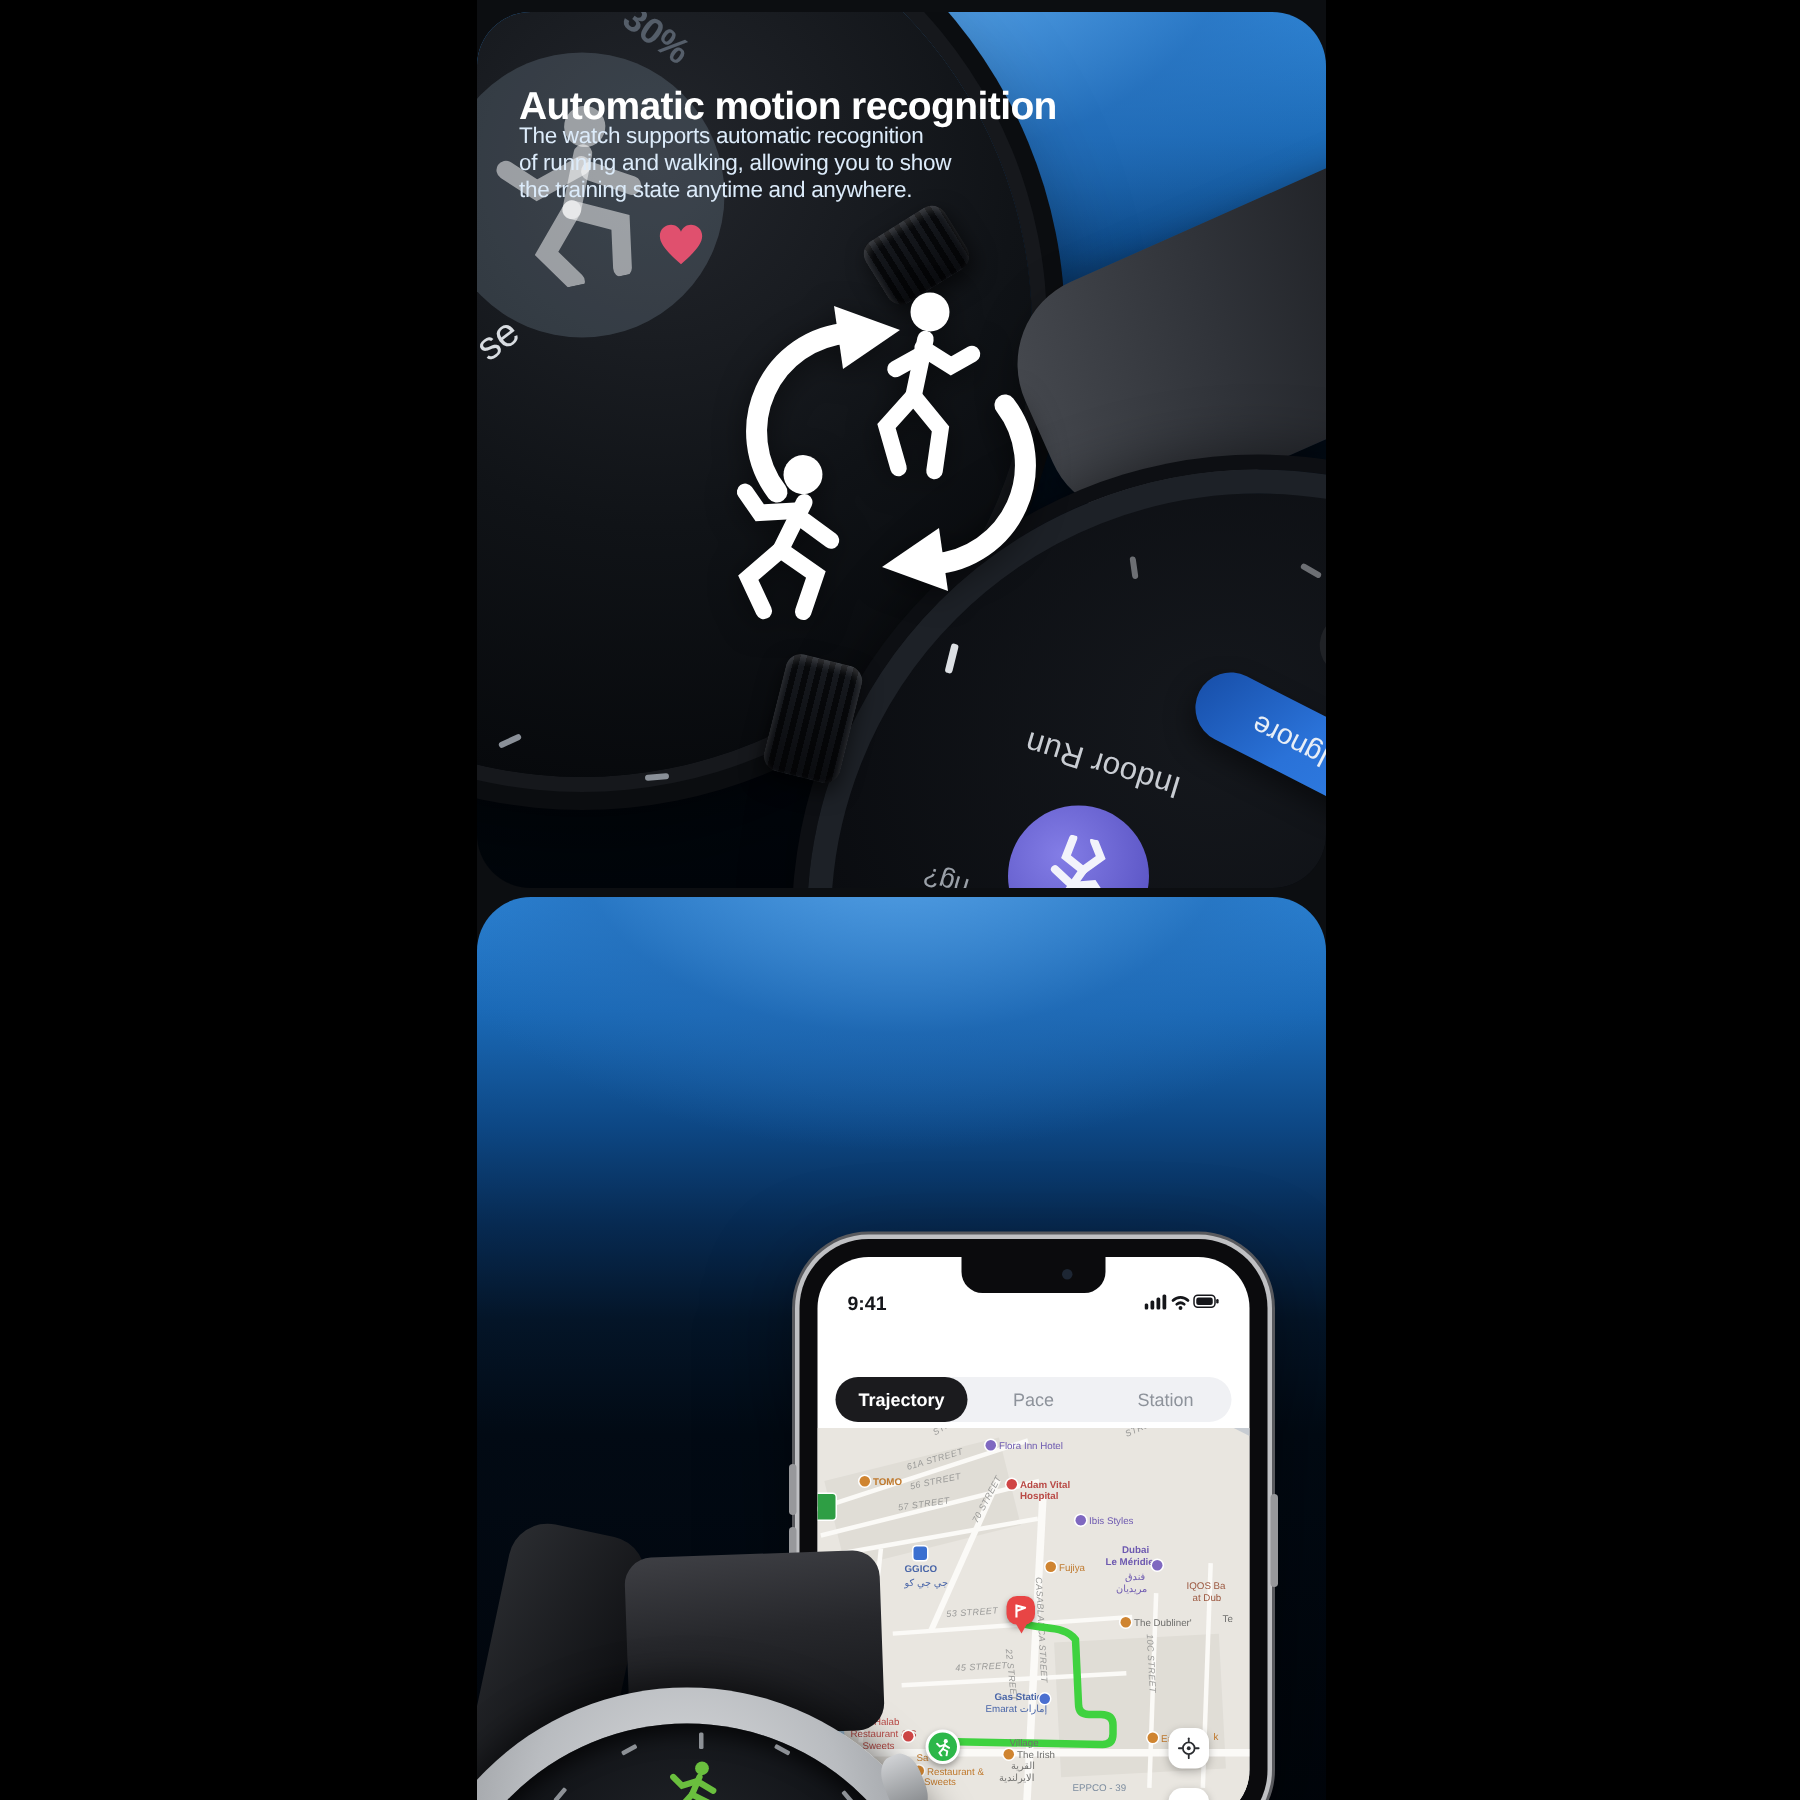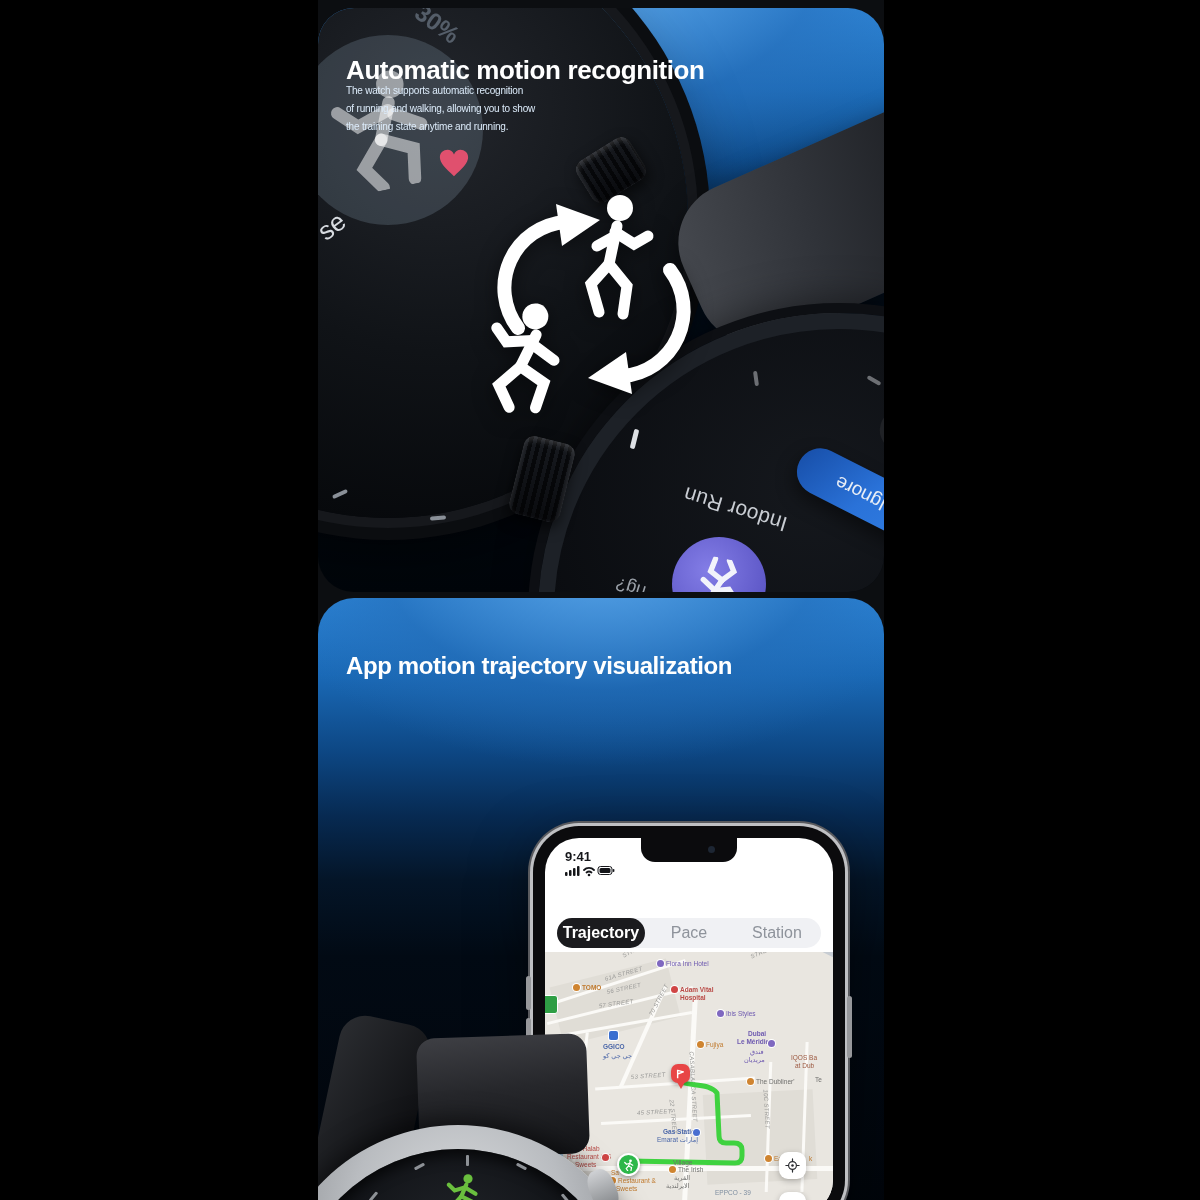--- a/index.html
+++ b/index.html
@@ -8,21 +8,21 @@
   .column{position:absolute;left:318px;top:0;width:566px;height:1200px;background:#0c0e11;}
   .card{position:absolute;left:0;width:566px;border-radius:36px;overflow:hidden;}
   .card1{top:8px;height:584px;
     background:radial-gradient(85% 55% at 50% -8%,rgba(96,170,235,.95),rgba(40,110,185,.55) 45%,rgba(10,40,80,0) 72%),
     linear-gradient(180deg,#2f87d8 0%,#1d6cb8 14%,#0e4a88 26%,#07294f 38%,#041324 50%,#020a14 62%,#01050a 100%);}
   .card2{top:598px;height:640px;
     background:radial-gradient(85% 45% at 50% -6%,rgba(90,165,232,.95),rgba(36,108,182,.55) 45%,rgba(10,40,80,0) 72%),
     linear-gradient(180deg,#2c84d6 0%,#1a69b6 12%,#0d4784 24%,#072a52 34%,#041528 44%,#020a14 56%,#010409 100%);}
   .h1{position:absolute;left:28px;top:30px;font-size:26px;font-weight:800;letter-spacing:-.4px;color:#fff;z-index:8;}
   .card2 .h1{top:38px;font-size:24px;}
-  .bodytext{position:absolute;left:28px;z-index:8;color:#dcebfa;font-size:10px;line-height:18px;letter-spacing:-.2px;}
+  .bodytext{position:absolute;left:28px;z-index:8;color:#dcebfa;font-size:15px;line-height:18px;letter-spacing:-.2px;}
   .card1 .bodytext{top:74px;}
   .card2 .bodytext{top:82px;}
 
   
   .watch1{position:absolute;left:-230px;top:-90px;width:600px;height:600px;border-radius:50%;z-index:1;
     background:radial-gradient(circle at 58% 32%,#23262c 0%,#101317 45%,#07090c 78%);
     box-shadow:0 0 0 10px #16181c,0 0 0 22px #0b0d10,0 30px 70px rgba(0,0,0,.65);}
   .badge-circle{position:absolute;left:-25px;top:27px;width:190px;height:190px;border-radius:50%;z-index:2;
     background:rgba(190,218,245,.17);color:rgba(255,255,255,.5);}
   .badge-circle svg{position:absolute;left:36px;top:34px;width:110px;height:120px;transform:rotate(-12deg);}
@@ -56,29 +56,29 @@
 
   
   .phone{position:absolute;left:215px;top:228px;width:312px;height:400px;border-radius:46px;background:#0b0b0d;
     padding:12px;box-sizing:border-box;z-index:5;
     box-shadow:0 0 0 3px #bfc0c3,0 0 0 5px #595a5e,0 20px 60px rgba(0,0,0,.55);}
   .pbtn{position:absolute;background:#97989b;border-radius:3px;}
   .screen{position:relative;width:100%;height:100%;background:#fff;border-radius:34px;overflow:hidden;}
   .notch{position:absolute;left:50%;transform:translateX(-50%);top:0;width:96px;height:24px;background:#0b0b0d;
     border-radius:0 0 14px 14px;z-index:9;}
   .notch i{position:absolute;right:22px;top:8px;width:7px;height:7px;border-radius:50%;background:#1d2633;}
-  .statusrow{position:absolute;top:11px;left:0;right:0;display:flex;justify-content:space-between;padding:0 20px;z-index:8;flex-direction:column;}
+  .statusrow{position:absolute;top:23px;left:0;right:0;display:flex;justify-content:space-between;padding:0 20px;z-index:8;}
   .stime{font-size:13px;font-weight:700;color:#15161a;}
   .navrow{position:absolute;top:46px;left:0;right:0;height:26px;z-index:8;}
   .back{position:absolute;left:16px;top:3px;}
   .navtitle{position:absolute;left:0;right:0;text-align:center;top:4px;font-size:13px;font-weight:600;color:#1c1e22;white-space:pre;}
   .share{position:absolute;right:16px;top:2px;}
   .tabs{position:absolute;top:80px;left:12px;right:12px;height:30px;background:#f0f1f4;border-radius:17px;
     display:flex;align-items:center;z-index:8;}
-  .tab{flex:1;text-align:center;font-size:16px;color:#8e939b;height:30px;line-height:30px;border-radius:15px;}
+  .tab{flex:1;text-align:center;font-size:12px;color:#8e939b;height:30px;line-height:30px;border-radius:15px;}
   .tab.active{background:#1b1b1e;color:#fff;font-weight:600;}
   .map{position:absolute;top:114px;left:0;right:0;bottom:0;background:#e9e6e0;overflow:hidden;}
   .blk{position:absolute;background:#e0ddd6;}
   .hwy{position:absolute;background:#c7ccd2;}
   .road{position:absolute;background:#fbfaf7;}
   .water{position:absolute;left:-8px;top:176px;width:26px;height:62px;border-radius:50%;background:#aacde6;}
   .routes{position:absolute;left:0;top:0;z-index:3;}
   .mlabel,.mstreet{position:absolute;font-size:6.5px;line-height:7px;white-space:nowrap;z-index:4;}
   .mlabel em{font-style:normal;}
   .mstreet{color:#9a9a98;font-size:6px;transform-origin:0 50%;z-index:2;letter-spacing:.3px;}
@@ -150,21 +150,21 @@
       <div class="frag-se">se</div>
       <div class="tick" style="left:20px;top:478px;width:4px;height:16px;transform:rotate(65deg);"></div>
       <div class="tick" style="left:118px;top:502px;width:4px;height:16px;transform:rotate(85deg);"></div>
       <div class="tick" style="left:224px;top:470px;width:4px;height:16px;transform:rotate(-65deg);"></div>
       <div class="crown crown1"></div>
 
       <h1 class="h1">Automatic motion recognition</h1>
       <div class="bodytext">
         <div>The watch supports automatic recognition</div>
         <div>of running and walking, allowing you to show</div>
-        <div>the training state anytime and running.</div>
+        <div>the training state anytime and anywhere.</div>
       </div>
 
       <div class="strap2"></div>
       <div class="watch2">
         <div class="w2text indoor" style="position:absolute;">Indoor Run</div>
         <div class="pill pill-ignore">
             <span>Ignore</span>
           </div>
         <div class="pill pill-dark"></div>
         <div class="sporticon">
@@ -198,21 +198,20 @@
           <path d="M42,30 L32,64"></path>
           <path d="M40,36 L14,42 L2,30"></path>
           <path d="M44,42 L64,52"></path>
           <path d="M32,64 L58,76 L54,102"></path>
           <path d="M32,64 L14,86 L28,106"></path>
         </g>
       </svg>
     </section>
 
     <section class="card card2">
-      <h1 class="h1">App motion trajectory visualization</h1>
 
       <div class="strapfrag"></div>
 
       <div class="phone">
         <div class="pbtn" style="right:-7px;top:170px;width:5px;height:62px;"></div>
         <div class="pbtn" style="left:-7px;top:150px;width:5px;height:34px;"></div>
         <div class="pbtn" style="left:-7px;top:192px;width:5px;height:34px;"></div>
         <div class="screen">
           <div class="notch">
               <i></i>

